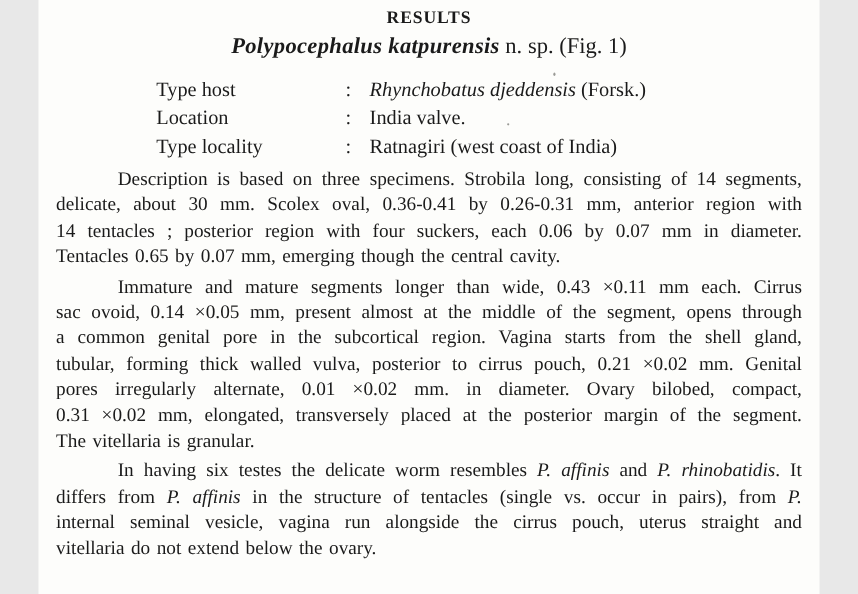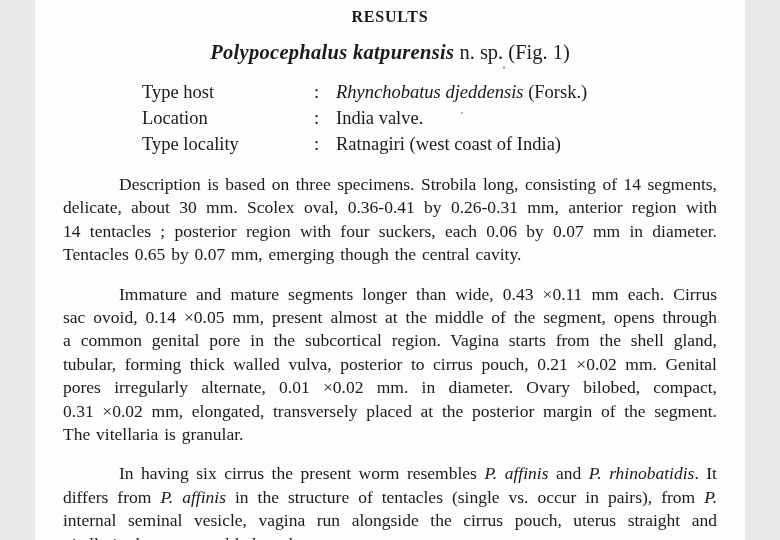--- a/index.html
+++ b/index.html
@@ -21,21 +21,21 @@
   .heading {
     padding-top: 8px;
     text-align: center;
     font-size: 16px;
     line-height: 18px;
     font-weight: bold;
     letter-spacing: 0.8px;
   }
   
   .title {
-    margin-top: 13px;
+    margin-top: 3px;
     text-align: center;
     font-size: 20.5px;
     line-height: 26px;
   }
   .title .sp-name {
     font-style: italic;
     font-weight: 600;
     letter-spacing: 0.3px;
   }
   .title .sp-rest {
@@ -59,21 +59,21 @@
     flex: 0 0 22px;
   }
   .type-value .it {
     font-style: italic;
   }
   
   .body-text {
     margin: 4px 12px 0 12px;
     font-size: 17.5px;
   }
-  .para { margin: 16px; }
+  .para { margin: 4px; }
   .para + .para { margin-top: 2px; }
   .line {
     line-height: 23.4px;
     text-align: justify;
     text-align-last: justify;
     word-spacing: 1.5px;
   }
   .line.indent { padding-left: 56px; }
   .line.last {
     text-align-last: left;
@@ -129,21 +129,21 @@
       <div class="para">
         <div class="line indent"><span class="rm">Immature and mature segments longer than wide, 0.43 ×0.11 mm each.  Cirrus</span></div>
         <div class="line"><span class="rm">sac ovoid, 0.14 ×0.05 mm, present almost at the middle of the segment, opens through</span></div>
         <div class="line"><span class="rm">a common genital pore in the subcortical region.  Vagina starts from the shell gland,</span></div>
         <div class="line"><span class="rm">tubular, forming thick walled vulva, posterior to cirrus pouch, 0.21 ×0.02 mm.  Genital</span></div>
         <div class="line"><span class="rm">pores irregularly alternate, 0.01 ×0.02 mm. in diameter.  Ovary bilobed, compact,</span></div>
         <div class="line"><span class="rm">0.31 ×0.02 mm, elongated, transversely placed at the posterior margin of the segment.</span></div>
         <div class="line last"><span class="rm">The vitellaria is granular.</span></div>
       </div>
       <div class="para">
-        <div class="line indent"><span class="rm">In having six cirrus the present worm resembles </span><span class="it">P. affinis</span><span class="rm"> and </span><span class="it">P. rhinobatidis</span><span class="rm">.  It</span></div>
+        <div class="line indent"><span class="rm">In having six testes the delicate worm resembles </span><span class="it">P. affinis</span><span class="rm"> and </span><span class="it">P. rhinobatidis</span><span class="rm">.  It</span></div>
         <div class="line"><span class="rm">differs from </span><span class="it">P. affinis</span><span class="rm"> in the structure of tentacles (single vs. occur in pairs), from </span><span class="it">P.</span></div>
         <div class="line"><span class="rm">internal seminal vesicle, vagina run alongside the cirrus pouch, uterus straight and</span></div>
         <div class="line last"><span class="rm">vitellaria do not extend below the ovary.</span></div>
       </div>
     </div>
 
   <div class="speck" id="speck1"></div>
   <div class="speck" id="speck2"></div>
   <div class="speck" id="speck3"></div>
   <div class="speck" id="speck4"></div>

